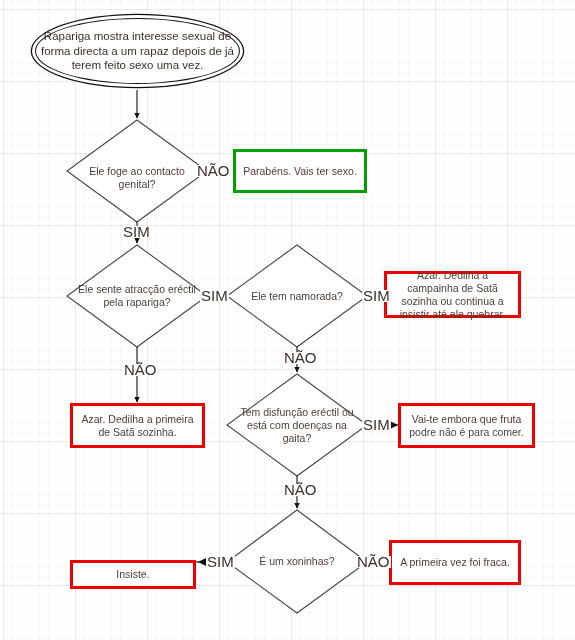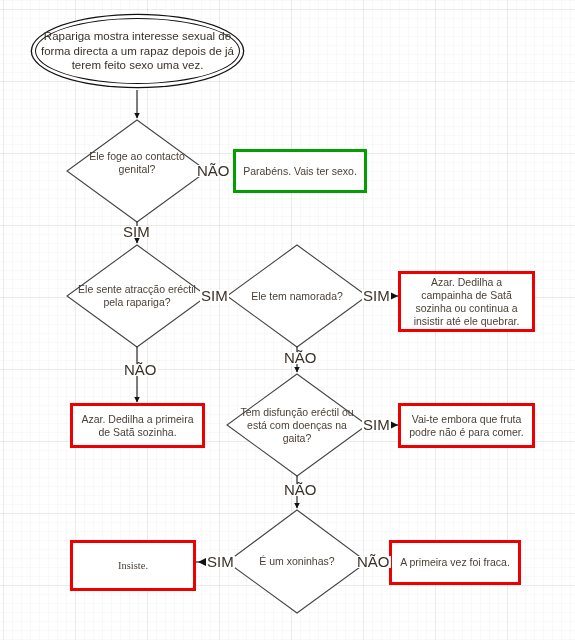--- a/index.html
+++ b/index.html
@@ -129,57 +129,57 @@
       <line x1="405" y1="562" x2="395" y2="562"></line>
       <polygon points="395,558 403,562 395,566" fill="#111" stroke="none"></polygon>
       <circle cx="389" cy="562" r="3.4" fill="#fff"></circle>
     </g>
   </svg>
 
   <div class="node start" style="left:35px;top:18px;width:205px;height:66px;">
     <span>Rapariga mostra interesse sexual de forma directa a um rapaz depois de já terem feito sexo uma vez.</span>
   </div>
 
-  <div class="node diamond" style="left:67px;top:112px;width:140px;height:102px;">
+  <div class="node diamond" style="left:67px;top:127px;width:140px;height:102px;">
     <span class="dtext">Ele foge ao contacto genital?</span>
   </div>
 
   <div class="node box good" style="left:233px;top:149px;width:134px;height:44px;">
     <span>Parabéns. Vais ter sexo.</span>
   </div>
 
   <div class="node diamond" style="left:67px;top:245px;width:140px;height:102px;">
     <span class="dtext">Ele sente atracção eréctil pela rapariga?</span>
   </div>
 
   <div class="node diamond" style="left:227px;top:245px;width:140px;height:102px;">
     <span class="dtext">Ele tem namorada?</span>
   </div>
 
-  <div class="node box" style="left:398px;top:271px;width:137px;height:61px;">
+  <div class="node box" style="left:384px;top:271px;width:137px;height:47px;">
     <span>Azar. Dedilha a campainha de Satã sozinha ou continua a insistir até ele quebrar.</span>
   </div>
 
   <div class="node box" style="left:70px;top:403px;width:135px;height:45px;">
     <span>Azar. Dedilha a primeira de Satã sozinha.</span>
   </div>
 
   <div class="node diamond" style="left:227px;top:374px;width:140px;height:102px;">
     <span class="dtext">Tem disfunção eréctil ou está com doenças na gaita?</span>
   </div>
 
   <div class="node box" style="left:398px;top:403px;width:137px;height:45px;">
     <span>Vai-te embora que fruta podre não é para comer.</span>
   </div>
 
   <div class="node diamond" style="left:227px;top:510px;width:140px;height:103px;">
     <span class="dtext">É um xoninhas?</span>
   </div>
 
-  <div class="node box" style="left:70px;top:540px;width:126px;height:51px;font-family:Liberation Serif, serif;">
+  <div class="node box" style="left:70px;top:560px;width:126px;height:29px;">
     <span>Insiste.</span>
   </div>
 
   <div class="node box" style="left:389px;top:540px;width:132px;height:45px;">
     <span>A primeira vez foi fraca.</span>
   </div>
 
   <div class="elabel" style="left:196px;top:165px;">NÃO</div>
   <div class="elabel" style="left:122px;top:226px;">SIM</div>
   <div class="elabel" style="left:200px;top:290px;">SIM</div>

